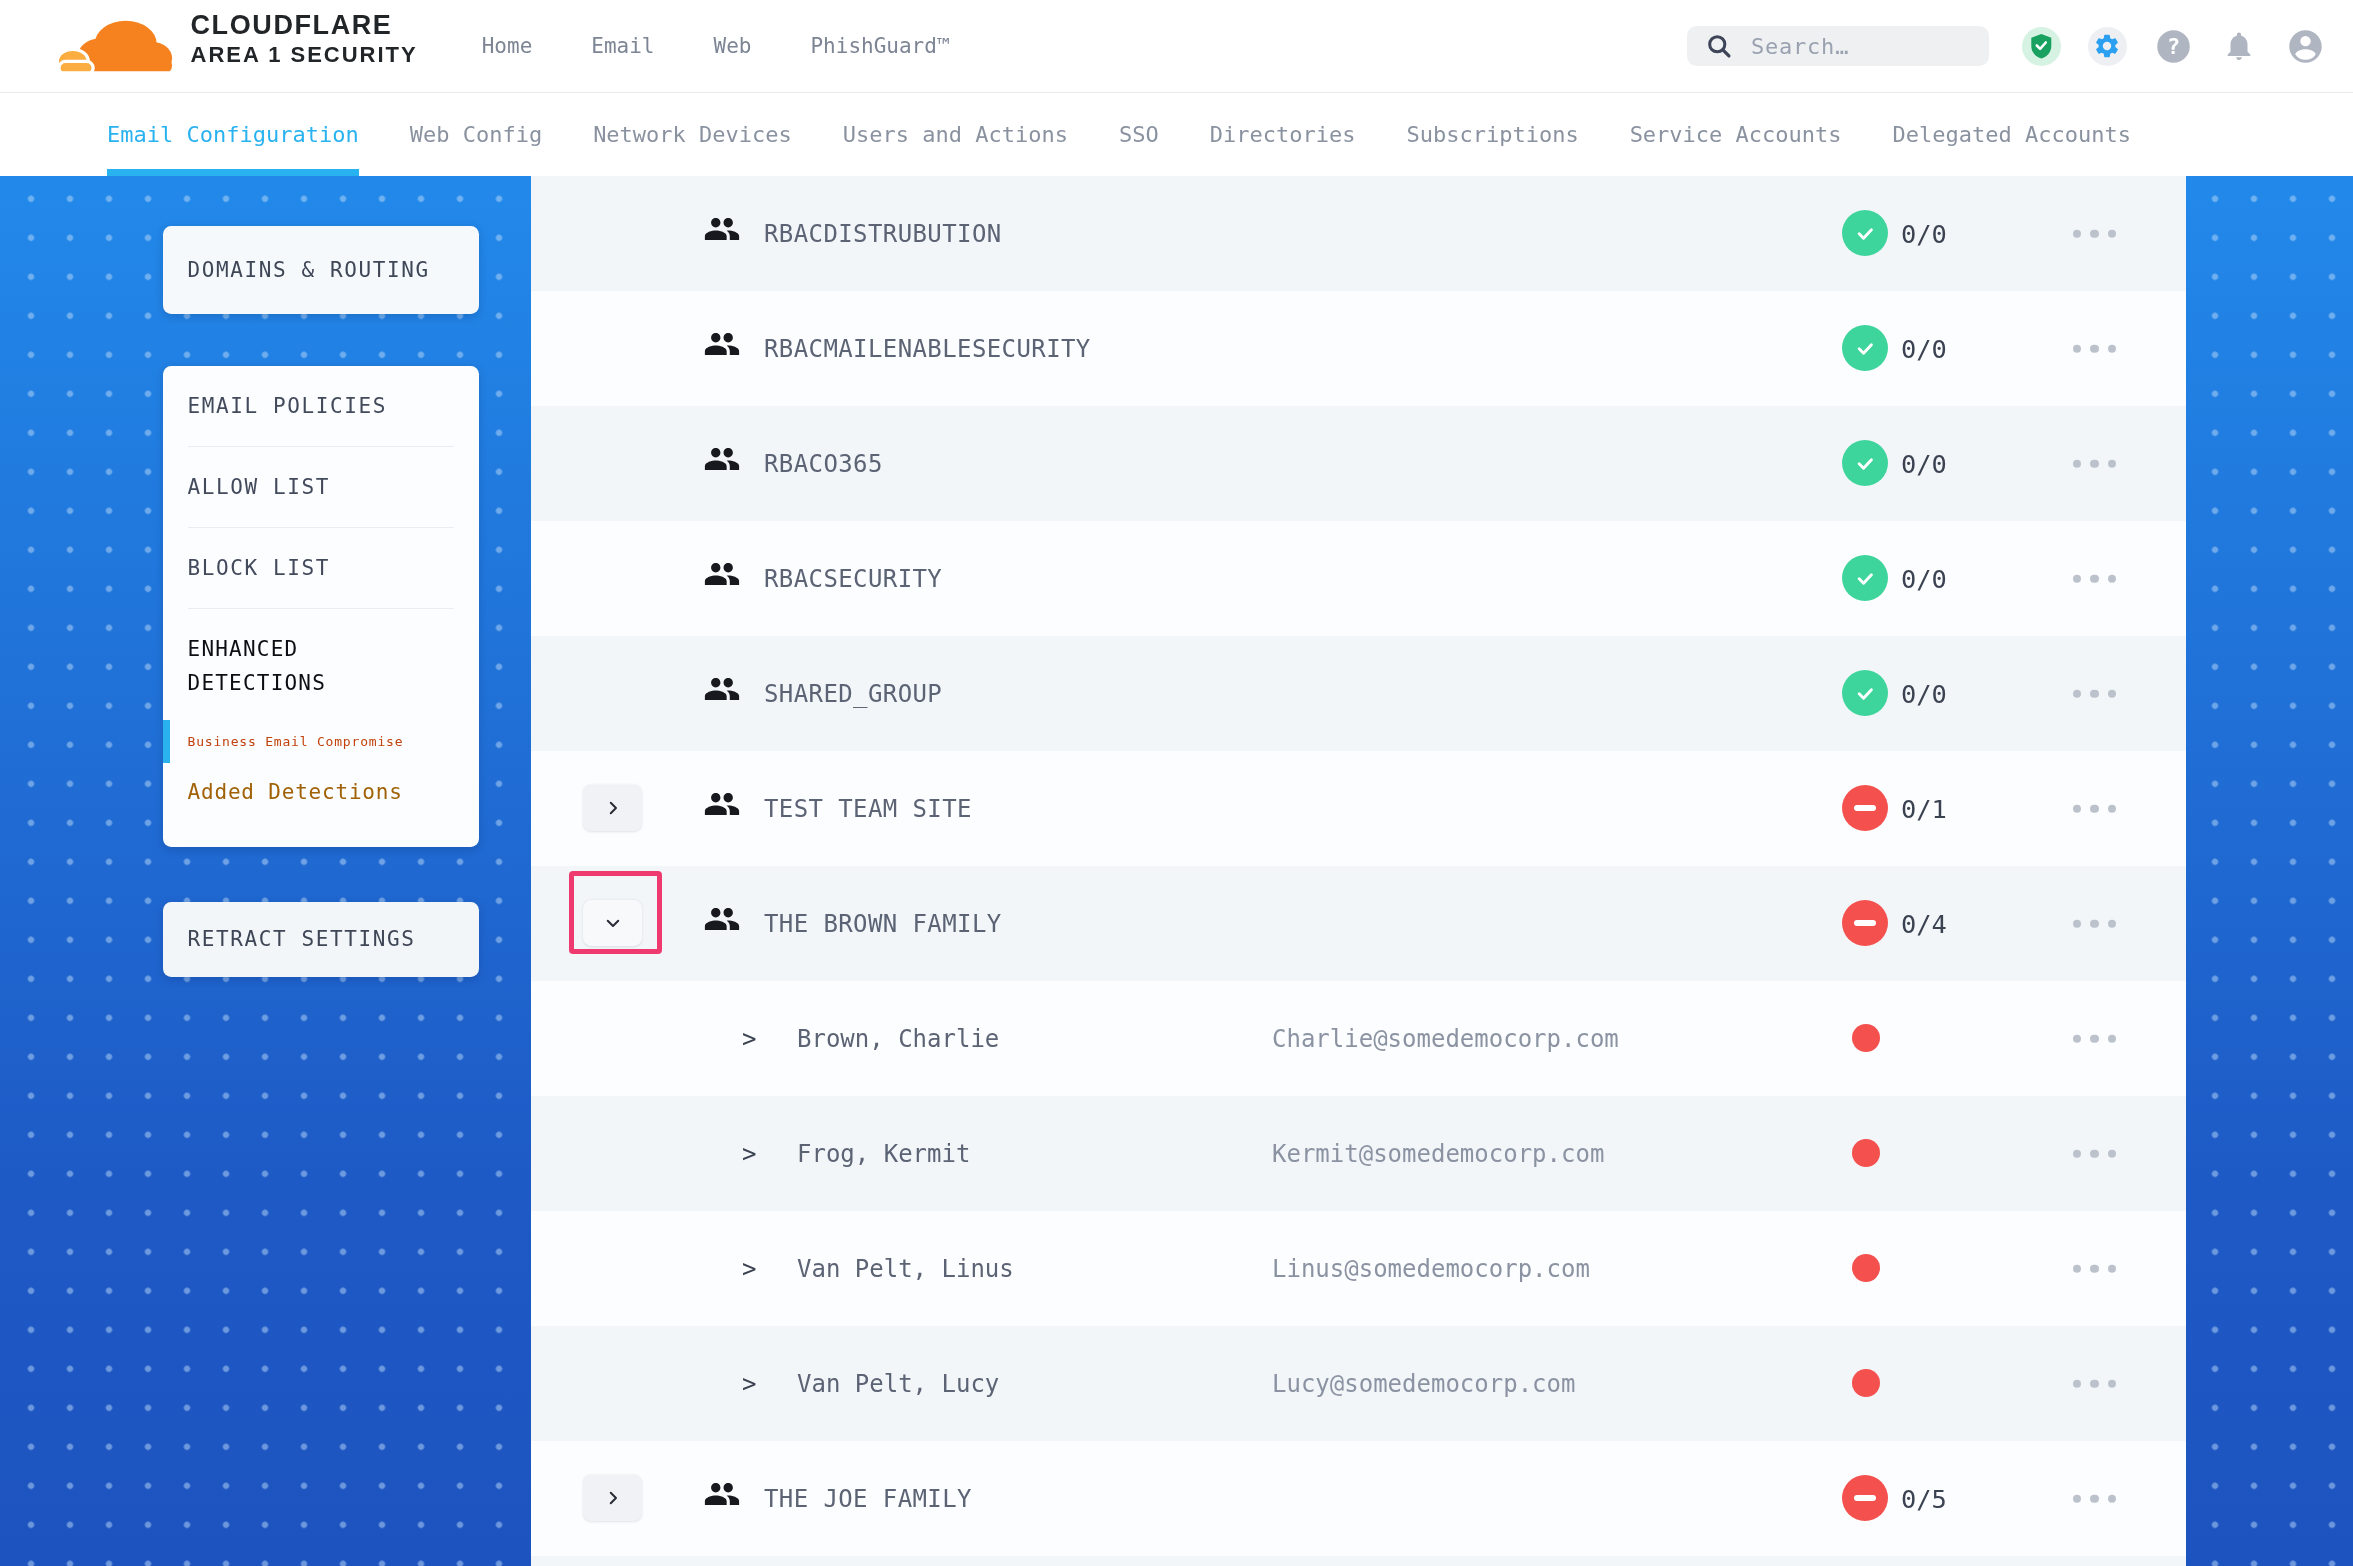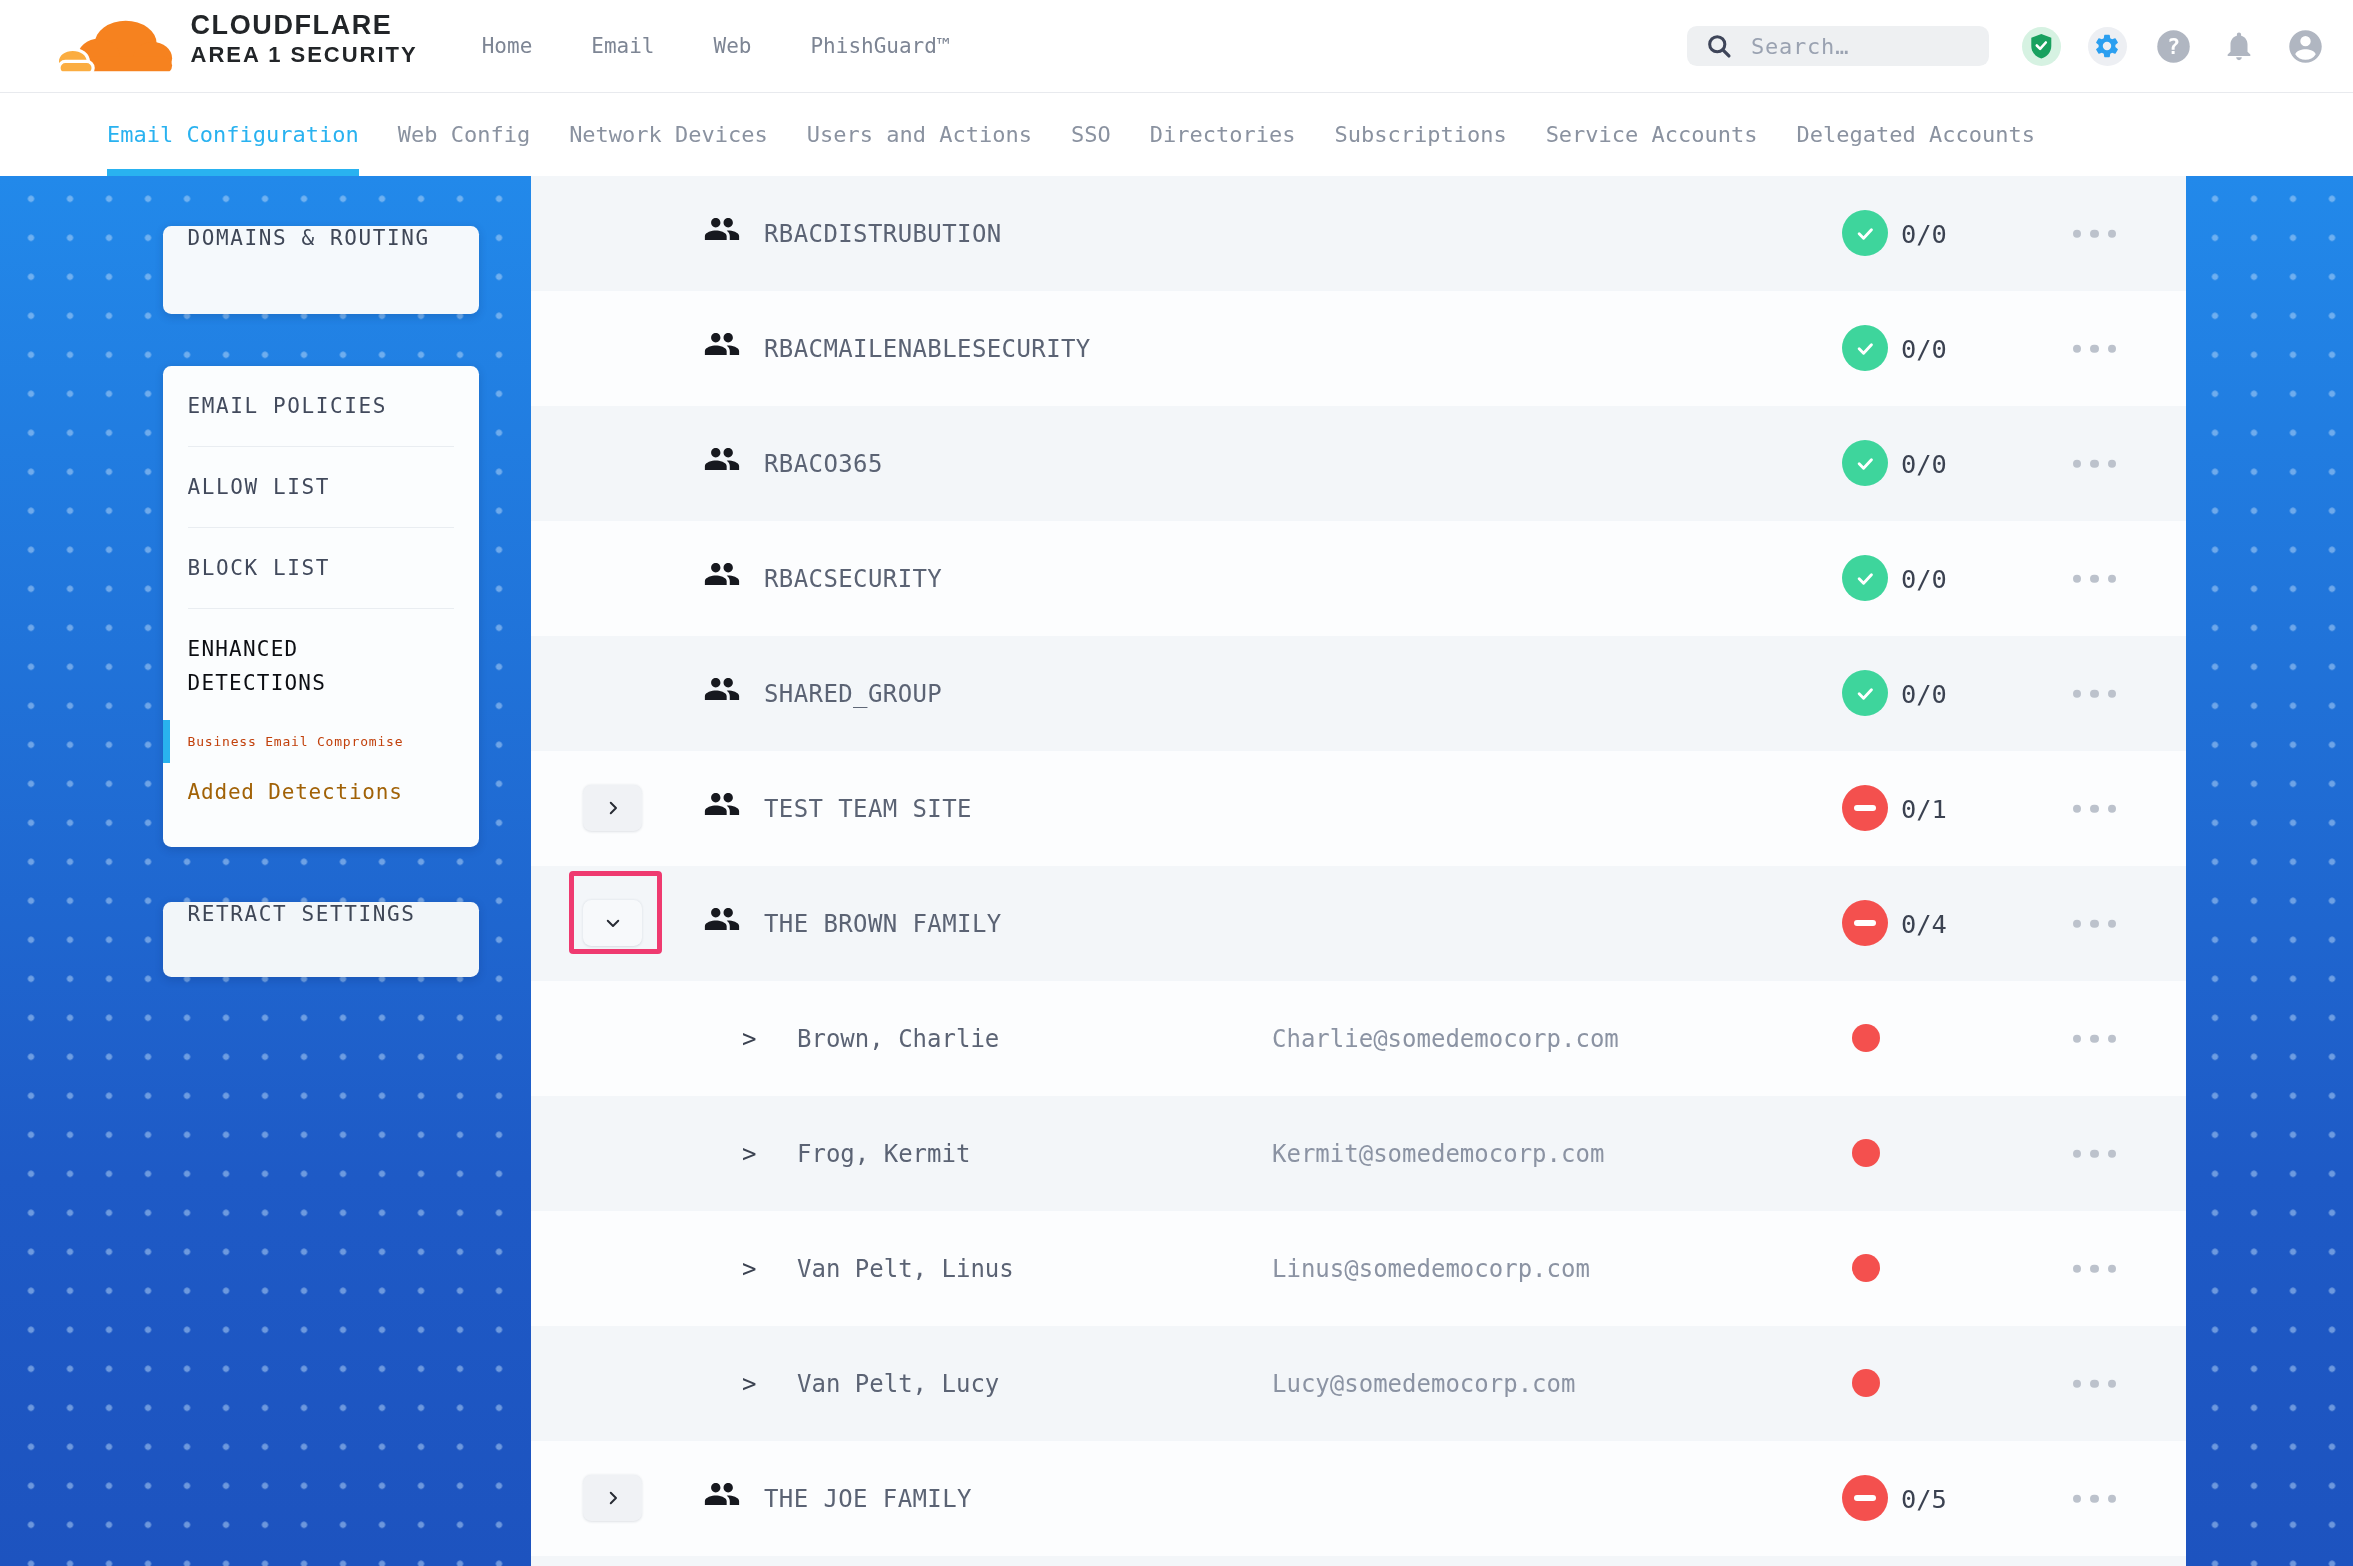--- a/index.html
+++ b/index.html
@@ -30,21 +30,21 @@
     border:none;outline:none;background:transparent;margin-left:16.4px;width:100%;
     font-family:"DejaVu Sans Mono",monospace;font-size:22px;color:#3c4352;letter-spacing:0.8px;
   }
   .search-box input::placeholder{color:#9aa2b1;}
   .icon-row{display:flex;align-items:center;gap:27px;margin-left:33px;margin-right:29.5px;}
   .icon-btn{width:39px;height:39px;border-radius:50%;display:flex;align-items:center;justify-content:center;cursor:pointer;}
   .icon-btn.shield{background:#d6f2e2;}
   .icon-btn.gear{background:#edeff3;}
   
   .tabs{
-    height:83px;background:#ffffff;display:flex;align-items:stretch;gap:39px;
+    height:83px;background:#ffffff;display:flex;align-items:stretch;gap:51px;
     padding-left:107px;position:relative;z-index:5;
   }
   .tab{
     display:flex;align-items:center;font-size:22px;font-weight:500;color:#8a92a0;
     position:relative;cursor:pointer;white-space:nowrap;
   }
   .tab.active{color:#29b2f0;}
   .tab.active::after{
     content:"";position:absolute;left:0;right:0;bottom:0;height:6.6px;background:#29b2f0;
   }
@@ -56,21 +56,21 @@
   .main::before{
     content:"";position:absolute;inset:0;
     background-image:radial-gradient(rgba(188,218,248,0.5) 2.9px, transparent 3.4px);
     background-size:39px 39px;background-position:11.5px 3.3px;
   }
   
   .sidebar{position:absolute;left:163px;top:50px;width:316px;z-index:3;}
   .card{
     background:#fbfdfe;border-radius:8.2px;box-shadow:0 2.5px 8.2px rgba(10,30,80,0.18);
   }
-  .card.single{height:88px;display:flex;padding:0 24.6px;box-sizing:border-box;
+  .card.single{height:88px;display:flex;align-items:center;padding:0 24.6px;box-sizing:border-box;
     font-size:21px;color:#3f4757;letter-spacing:1.6px;}
   .card.single.first{margin-bottom:52px;background:#f5f9fc;}
   .card.menu-card{margin-bottom:55px;padding:0 24.6px;box-sizing:border-box;}
   .side-section{
     min-height:80px;display:flex;align-items:center;font-size:21px;color:#424a5c;
     letter-spacing:1.6px;border-bottom:1.6px solid #e9edf1;cursor:pointer;
   }
   .enh{padding:23px 0 43px 0;}
   .enh-title{font-size:21px;color:#0c0e13;line-height:34px;letter-spacing:1.2px;max-width:205px;}
   .side-active{

